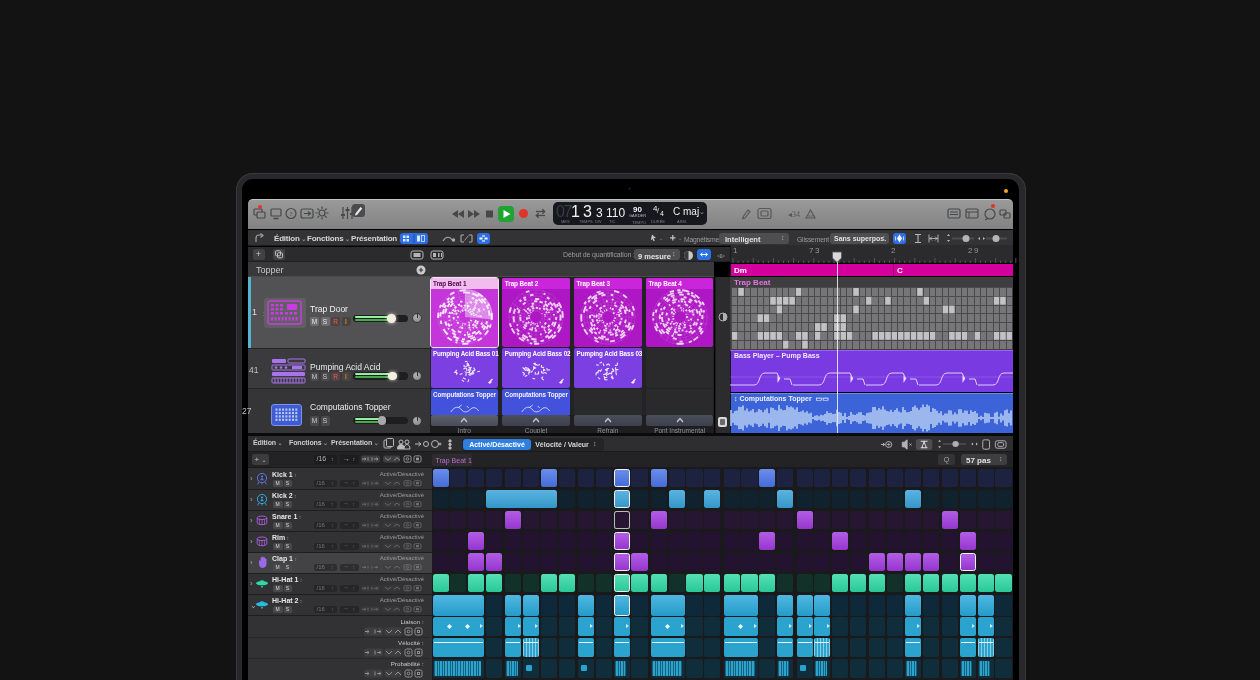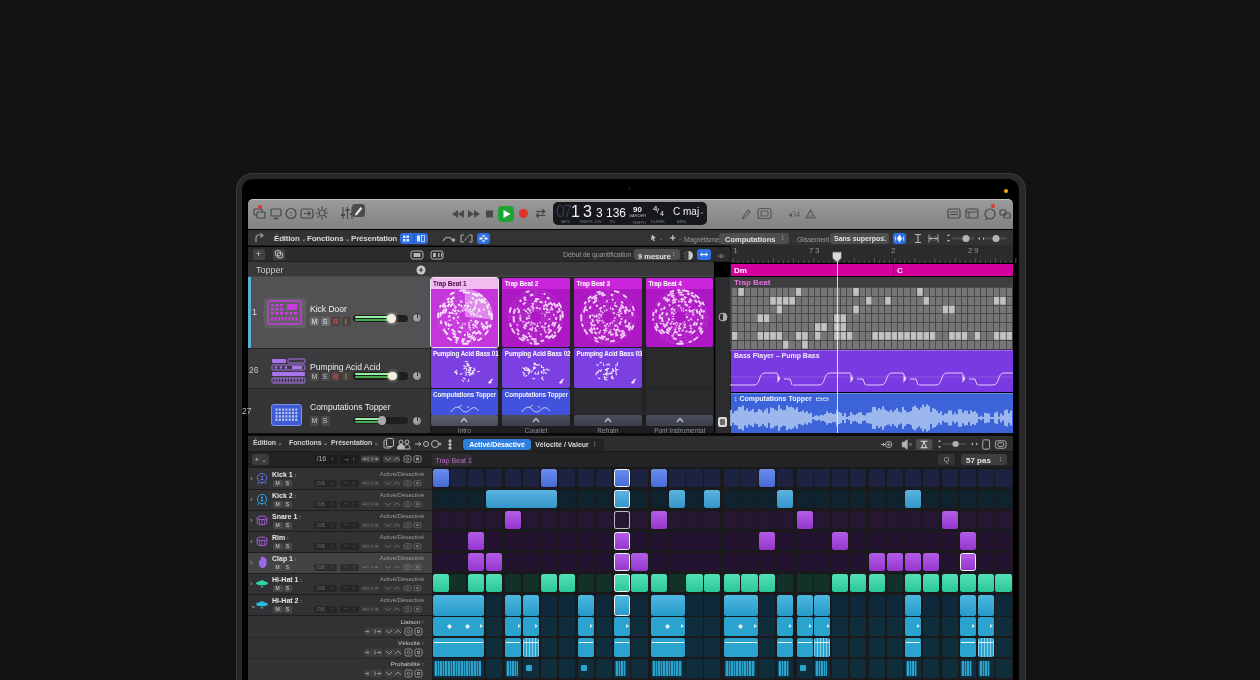--- a/index.html
+++ b/index.html
@@ -55,21 +55,21 @@
       <path d="M8.3 2.2l2.4 2.3-2.4 2.3"></path>
       <path d="M4.7 6.2L2.3 8.5l2.4 2.3"></path>
     </g>
   </svg>
 <div style="left:553px;top:202px;width:154px;height:23px;background:#16181d;border-radius:5px;"></div>
 <div style="left:553px;top:202px;width:154px;height:23px;color:#fff">
 <span style="position:absolute;left:3px;top:1px;font-size:16px;letter-spacing:-1.5px;color:#363b46">07</span>
 <span style="position:absolute;left:18px;top:1px;font-size:16px;color:#f2f2f4">1</span>
 <span style="position:absolute;left:30px;top:1px;font-size:16px;color:#f2f2f4">3</span>
 <span style="position:absolute;left:43px;top:4px;font-size:12px;color:#f2f2f4">3</span>
-<span style="position:absolute;left:53px;top:4px;font-size:12px;color:#f2f2f4">136</span>
+<span style="position:absolute;left:53px;top:4px;font-size:12px;color:#f2f2f4">110</span>
 <span style="position:absolute;left:80px;top:3px;font-size:8px;font-weight:bold;color:#f2f2f4">90</span>
 <span style="position:absolute;left:76px;top:11px;font-size:4px;color:#b8bcc4">GARDER</span>
 <span style="position:absolute;left:100px;top:2px;font-size:8px;color:#f2f2f4">4</span>
 <span style="position:absolute;left:104px;top:5px;font-size:7px;color:#f2f2f4">/</span>
 <span style="position:absolute;left:107px;top:8px;font-size:7px;color:#f2f2f4">4</span>
 <span style="position:absolute;left:120px;top:4px;font-size:10px;color:#f2f2f4">C maj</span>
 <span style="position:absolute;left:146px;top:6px;font-size:7px;color:#9aa0aa">⌄</span>
 <span style="position:absolute;left:8px;top:17px;font-size:4px;color:#767c88">MES</span>
 <span style="position:absolute;left:26px;top:17px;font-size:4px;color:#767c88">TEMPS</span>
 <span style="position:absolute;left:42px;top:17px;font-size:4px;color:#767c88">DIV</span>
@@ -141,21 +141,21 @@
 <g fill="#c4c4c4">
       <path d="M2 1.5l4 3.6-2.4.2 1.2 2.4-1.2.6-1.2-2.4-1.6 1.4z"></path>
       <text x="9" y="7" font-size="5" fill="#8a8a8a">⌄</text>
 <path d="M20 4.8h5.5M22.8 2v5.6" stroke="#c4c4c4" stroke-width="1.2" fill="none"></path>
       <text x="28" y="7" font-size="5" fill="#8a8a8a">⌄</text>
     </g>
   </svg>
 <div style="left:660px;top:232px;color:#9a9a9a;font-size:9px;right:auto;"></div>
 <div class="t" style="left:684px;top:235.5px;color:#9a9a9a;font-size:6.8px;letter-spacing:-0.2px;">Magnétisme :</div>
 <div style="left:719px;top:232.5px;width:70px;height:11px;background:#4e4e50;border-radius:3px;"></div>
-<div class="t" style="left:725px;top:235px;color:#e2e2e2;font-size:7.5px;font-weight:bold;">Computations</div>
+<div class="t" style="left:725px;top:235px;color:#e2e2e2;font-size:7.5px;font-weight:bold;">Intelligent</div>
 <div class="t" style="left:781px;top:233.5px;color:#a8a8a8;font-size:7px;">↕</div>
 <div class="t" style="left:797px;top:235.5px;color:#9a9a9a;font-size:6.8px;letter-spacing:-0.2px;">Glissement :</div>
 <div style="left:830px;top:232.5px;width:59px;height:11px;background:#4e4e50;border-radius:3px;"></div>
 <div class="t" style="left:834px;top:235px;color:#e2e2e2;font-size:7px;font-weight:bold;">Sans superpos.</div>
 <div class="t" style="left:882px;top:233.5px;color:#a8a8a8;font-size:7px;">↕</div>
 <div style="left:893px;top:232.5px;width:13px;height:11px;background:#2e6fe4;border-radius:3px;"></div>
 <svg style="left:893px;top:232.5px" width="13" height="11" viewBox="0 0 13 11">
     <path d="M6.5 1.5l2.5 4-2.5 4-2.5-4z" fill="#fff"></path>
     <path d="M2.5 3.5v4M10.5 3.5v4" stroke="#bcd4fa" stroke-width="1.2"></path>
   </svg>
@@ -515,21 +515,21 @@
       <path d="M277.0 6.6V23.4"></path>
       <path d="M279.0 10.2V19.8"></path>
       <path d="M281.0 7.5V22.5"></path>
     </g>
   </svg>
 <div style="left:248px;top:277px;width:182px;height:71px;background:#525254;"></div>
 <div style="left:248px;top:348px;width:182px;height:40px;background:#3b3b3d;border-top:1px solid #242426;"></div>
 <div style="left:248px;top:388px;width:182px;height:45px;background:#353537;border-top:1px solid #242426;"></div>
 <div style="left:248px;top:277px;width:3px;height:71px;background:#56b3d4;"></div>
 <div class="t" style="left:252px;top:307px;color:#dcdcdc;font-size:9px;">1</div>
-<div class="t" style="left:249px;top:365px;color:#c2c2c2;font-size:8.5px;">26</div>
+<div class="t" style="left:249px;top:365px;color:#c2c2c2;font-size:8.5px;">41</div>
 <div class="t" style="left:242px;top:406px;color:#c2c2c2;font-size:8.5px;">27</div>
 <div class="t" style="left:263px;top:309px;color:#c8c8c8;font-size:9px;">›</div>
 <div style="left:263.5px;top:297.5px;width:42px;height:30px;background:#606062;border-radius:3px;"></div>
 <svg style="left:268px;top:301px" width="33" height="23" viewBox="0 0 33 23">
     <g fill="#cb3be4">
 <rect x="0" y="0" width="33" height="23" rx="2" fill="none" stroke="#cb3be4" stroke-width="1.4"></rect>
 <rect x="19" y="3" width="10" height="6" rx="1"></rect>
 <rect x="3" y="3" width="3" height="2.5"></rect>
       <rect x="7.5" y="3" width="3" height="2.5"></rect>
       <rect x="12" y="3" width="3" height="2.5"></rect>
@@ -545,21 +545,21 @@
 <rect x="3" y="16" width="2" height="3.5"></rect>
       <rect x="6.5" y="16" width="2" height="3.5"></rect>
       <rect x="10" y="16" width="2" height="3.5"></rect>
       <rect x="13.5" y="16" width="2" height="3.5"></rect>
       <rect x="17" y="16" width="2" height="3.5"></rect>
       <rect x="20.5" y="16" width="2" height="3.5"></rect>
       <rect x="24" y="16" width="2" height="3.5"></rect>
       <rect x="27.5" y="16" width="2" height="3.5"></rect>
 </g>
   </svg>
-<div class="t" style="left:310px;top:303.5px;color:#f2f2f2;font-size:8.5px;">Kick Door</div>
+<div class="t" style="left:310px;top:303.5px;color:#f2f2f2;font-size:8.5px;">Trap Door</div>
 <div style="left:310px;top:316.5px;width:9px;height:9.5px;background:#6e6e70;border-radius:2px;color:#e8e8e8;font-size:6.5px;text-align:center;line-height:9.5px;">M</div>
 <div style="left:320.5px;top:316.5px;width:9px;height:9.5px;background:#6e6e70;border-radius:2px;color:#e8e8e8;font-size:6.5px;text-align:center;line-height:9.5px;">S</div>
 <div style="left:331px;top:316.5px;width:9px;height:9.5px;background:#4f4343;border-radius:2px;color:#f06050;font-size:6.5px;text-align:center;line-height:9.5px;">R</div>
 <div style="left:341.5px;top:316.5px;width:9px;height:9.5px;background:#4a4440;border-radius:2px;color:#f0a030;font-size:6.5px;text-align:center;line-height:9.5px;">I</div>
 <div style="left:353px;top:314.5px;width:55px;height:7.5px;background:#1e1e20;border-radius:3.5px;"></div>
 <div style="left:354.5px;top:315.8px;width:37.099999999999994px;height:1.8px;background:#96efa0;border-radius:1px;"></div>
 <div style="left:354.5px;top:318.8px;width:37.099999999999994px;height:1.8px;background:#46aa4e;border-radius:1px;"></div>
 <div style="left:387.1px;top:314.0px;width:8.5px;height:8.5px;background:#f2efdf;border-radius:50%;box-shadow:0 0 3px 1px rgba(255,252,230,0.45);"></div>
 <div style="left:412px;top:312.5px;width:10px;height:10px;background:radial-gradient(circle at 40% 35%,#b2b2b2,#7e7e80);border-radius:50%;border:1px solid #3a3a3c;"></div>
 <div style="left:416.5px;top:313.5px;width:1.2px;height:4px;background:#2e2e30;"></div>

